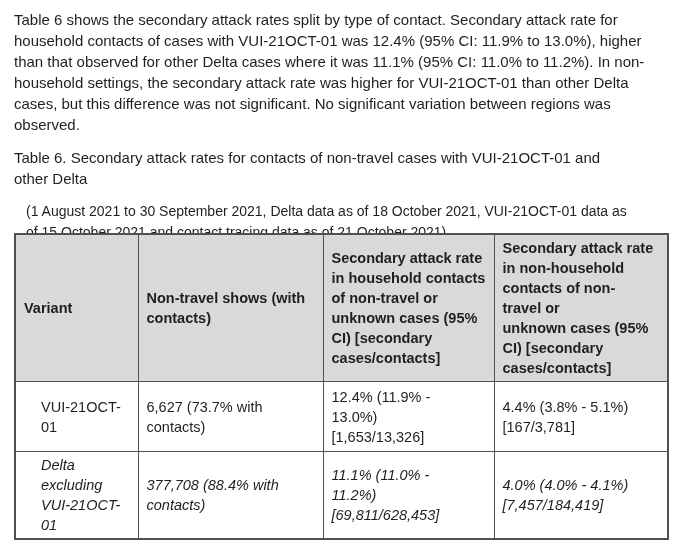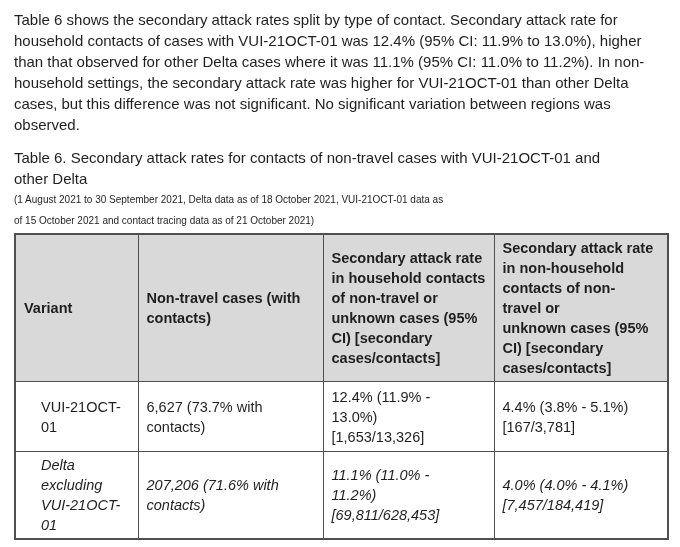--- a/index.html
+++ b/index.html
@@ -35,22 +35,22 @@
     left: 14px; top: 147px;
     margin: 0;
     font-size: 15px;
     font-weight: normal;
     line-height: 21px;
     white-space: pre-line;
   }
   .table-caption {
     position: absolute;
     left: 14px; top: 189px;
-    margin: 0;
-    font-size: 10px;
+    margin: 12px;
+    font-size: 14px;
     line-height: 21px;
     white-space: pre-line;
   }
   table.sar-table {
     position: absolute;
     left: 14px; top: 233px;
     width: 653px;
     border-collapse: collapse;
     table-layout: fixed;
     font-size: 14.5px;
@@ -96,21 +96,21 @@
   <table class="sar-table">
     <colgroup>
       <col style="width:123px">
       <col style="width:185px">
       <col style="width:171px">
       <col style="width:174px">
     </colgroup>
     <thead>
       <tr class="header-row">
         <th class="col-variant">Variant</th>
-        <th>Non-travel cases (with
+        <th>Non-travel shows (with
 contacts)</th>
         <th>Secondary attack rate
 in household contacts
 of non-travel or
 unknown cases (95%
 CI) [secondary
 cases/contacts]</th>
         <th>Secondary attack rate
 in non-household
 contacts of non-
@@ -130,21 +130,21 @@
 13.0%)
 [1,653/13,326]</td>
         <td>4.4% (3.8% - 5.1%)
 [167/3,781]</td>
       </tr>
       <tr class="data-row-2">
         <td class="col-variant">Delta
 excluding
 VUI-21OCT-
 01</td>
-        <td>207,206 (71.6% with
+        <td>377,708 (88.4% with
 contacts)</td>
         <td>11.1% (11.0% -
 11.2%)
 [69,811/628,453]</td>
         <td>4.0% (4.0% - 4.1%)
 [7,457/184,419]</td>
       </tr>
     </tbody>
   </table>
 

